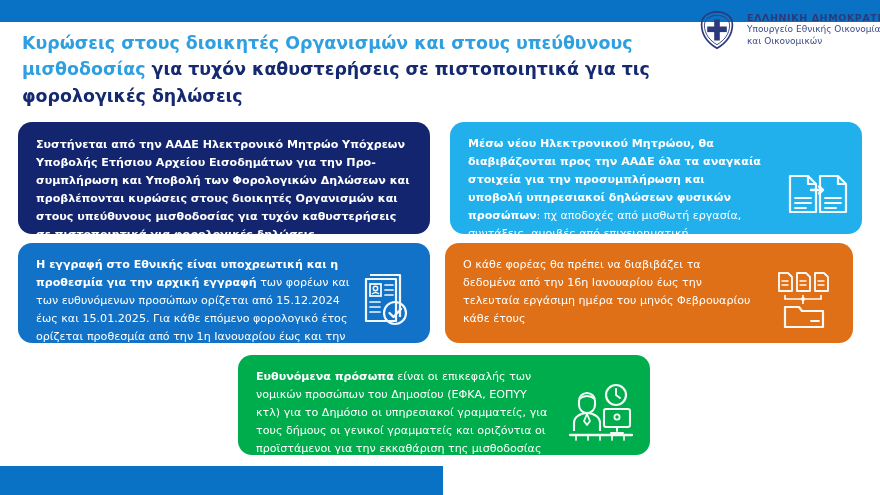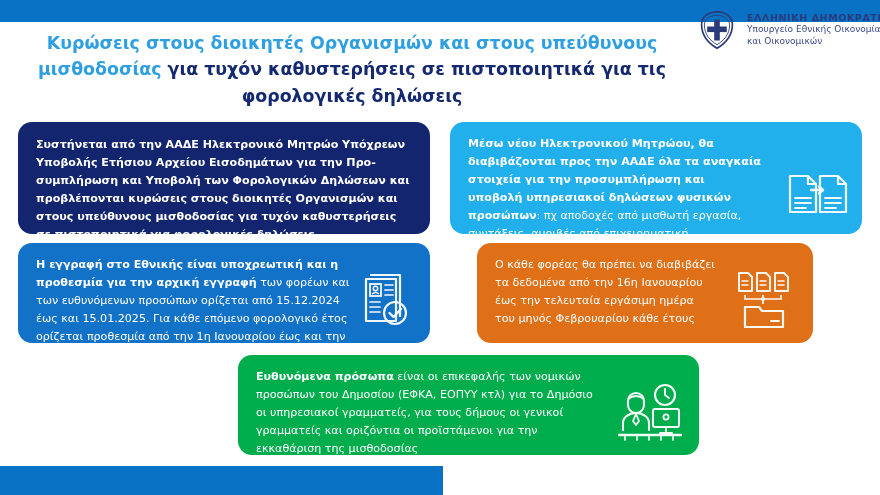--- a/index.html
+++ b/index.html
@@ -52,21 +52,20 @@
 
   
   .title {
     position: absolute;
     left: 22px; top: 30px;
     width: 660px;
     font-size: 17.4px;
     font-weight: bold;
     line-height: 1.52;
     color: #14296f;
-    text-align: center;
   }
   .title .hl { color: #2e9fe0; }
 
   
   .card {
     position: absolute;
     border-radius: 14px;
     box-sizing: border-box;
     overflow: hidden;
   }
@@ -108,32 +107,32 @@
     left: 18px; top: 243px;
     width: 412px; height: 100px;
     background: #1272c8;
   }
   #card-deadline .body {
     padding: 13px 76px 0 18px;
     color: #ffffff;
   }
 
   #card-submission {
-    left: 477px; top: 243px;
-    width: 336px; height: 100px;
+    left: 445px; top: 243px;
+    width: 408px; height: 100px;
     background: #df7018;
   }
   #card-submission .body {
     padding: 13px 96px 0 18px;
     color: #ffffff;
   }
 
   #card-responsible {
     left: 238px; top: 355px;
-    width: 461px; height: 100px;
+    width: 412px; height: 100px;
     background: #00ad4d;
   }
   #card-responsible .body {
     padding: 13px 96px 0 18px;
     color: #ffffff;
   }
 </style>
 </head>
 <body>
 

